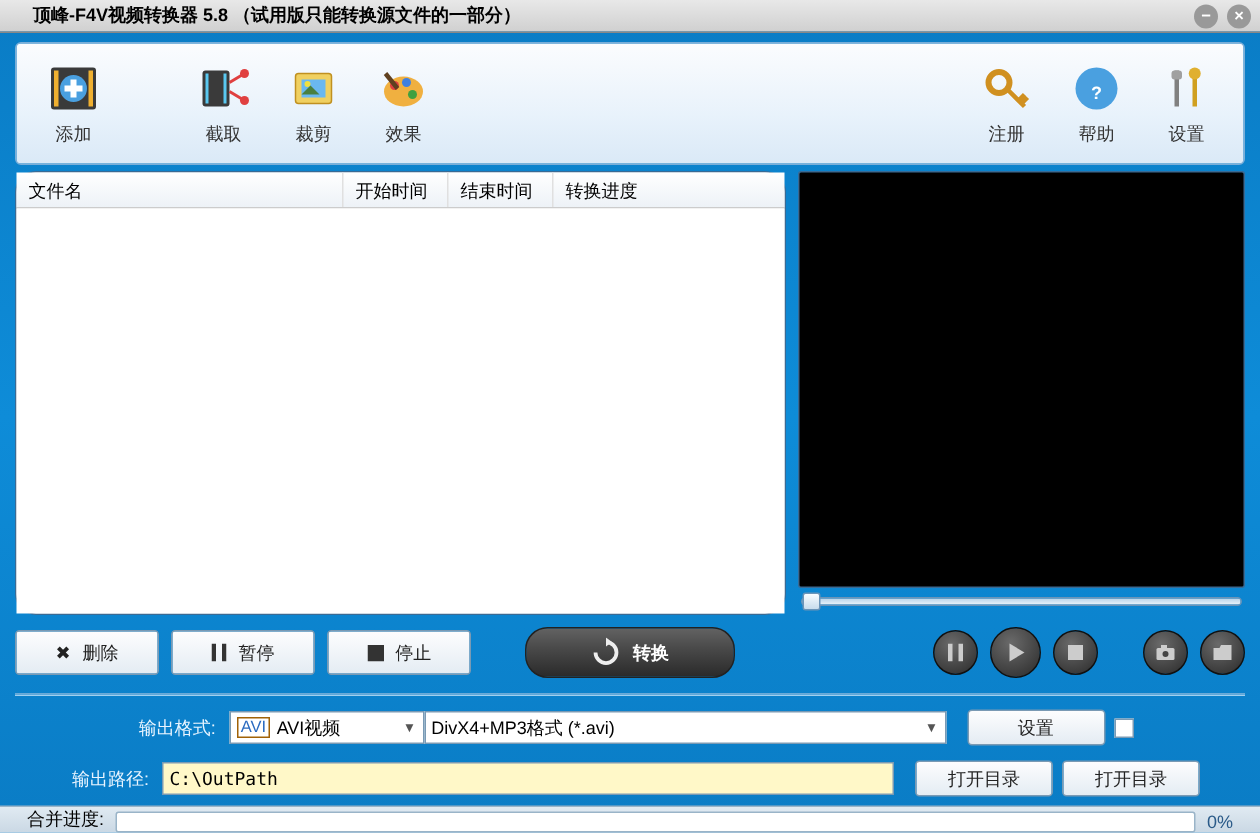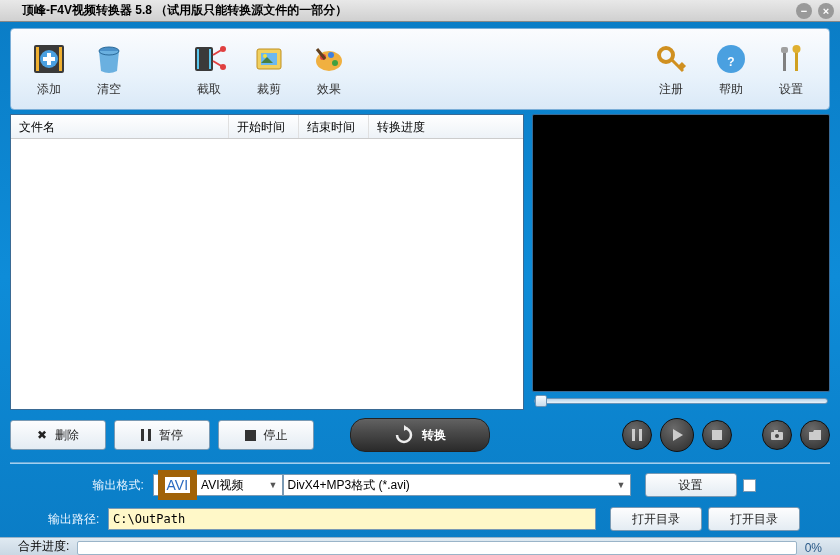--- a/index.html
+++ b/index.html
@@ -11,21 +11,21 @@
 .tbbtn { width: 16px; height: 16px; border-radius: 50%; background: #999; color: #fff; display: flex; align-items: center; justify-content: center; cursor: pointer; font-size: 11px; font-weight: bold; }
 
 .toolbar { height: 82px; margin: 6px 10px 4px 10px; background: linear-gradient(to bottom, #fbfcfe 0%, #e8f2fb 60%, #dae9f7 100%); border: 1px solid #7aaed8; border-radius: 4px; display: flex; align-items: center; padding: 4px 8px; }
 .tbtn { width: 60px; height: 72px; display: flex; flex-direction: column; align-items: center; justify-content: center; gap: 4px; border: 1px solid transparent; border-radius: 3px; cursor: pointer; }
 .tbtn.highlight { border: 1px solid #d0a040; background: linear-gradient(to bottom, #fff8e8, #ffe8b0); }
 .tbtn-icon { width: 36px; height: 36px; display: flex; align-items: center; justify-content: center; }
 .tbtn-label { color: #333; }
 .tspacer { flex: 1; }
 
 .midrow { display: flex; margin: 0 10px; gap: 8px; height: 296px; }
-.filelist-wrap { flex: 1; background: #fff; border: 1px solid #3a6a94; border-radius: 0; display: flex; flex-direction: column; }
+.filelist-wrap { flex: 1; background: #fff; border: 1px solid #3a6a94; border-radius: 14px; display: flex; flex-direction: column; }
 .flhead { display: flex; height: 24px; background: linear-gradient(to bottom, #fff, #edf2f7); border-bottom: 1px solid #ccc; }
 .flhcell { padding: 4px 8px; border-right: 1px solid #e0e0e0; }
 .flbody { flex: 1; background: #fff; }
 
 .preview-wrap { width: 298px; display: flex; flex-direction: column; }
 .preview { flex: 1; background: #000; border: 1px solid #3a6a94; border-radius: 2px; }
 .slider-row { height: 18px; display: flex; align-items: center; padding: 0 2px; }
 .slider-track { flex: 1; height: 6px; background: linear-gradient(to bottom, #b8d4ea, #e8f2fa); border: 1px solid #6a94b8; border-radius: 3px; position: relative; }
 .slider-thumb { position: absolute; left: 0; top: -4px; width: 12px; height: 12px; background: linear-gradient(to bottom, #f8fcff, #c8dceC); border: 1px solid #6a94b8; border-radius: 2px; }
 
@@ -70,30 +70,20 @@
           <rect x="3" y="4" width="30" height="28" fill="#3a3a3a" rx="2"></rect>
           <rect x="5" y="6" width="3" height="24" fill="#f0b030"></rect>
           <rect x="28" y="6" width="3" height="24" fill="#f0b030"></rect>
           <circle cx="18" cy="18" r="9" fill="#4aa0e0"></circle>
           <rect x="16" y="12" width="4" height="12" fill="#fff"></rect>
           <rect x="12" y="16" width="12" height="4" fill="#fff"></rect>
         </svg>
     </span>
     <span class="tbtn-label">添加</span>
   </div>
-  <div class="tbtn">
-    <span class="tbtn-icon">
-      <svg width="36" height="36">
-          <ellipse cx="18" cy="10" rx="10" ry="4" fill="#4a90c8"></ellipse>
-          <path d="M8 10 L10 30 Q18 34 26 30 L28 10 Z" fill="#6ab0e0"></path>
-          <ellipse cx="18" cy="10" rx="10" ry="4" fill="none" stroke="#2a6a9a" stroke-width="1"></ellipse>
-        </svg>
-    </span>
-    <span class="tbtn-label">清空</span>
-  </div>
   <div style="width:40px"></div>
   <div class="tbtn">
     <span class="tbtn-icon">
       <svg width="36" height="36">
           <rect x="4" y="6" width="18" height="24" fill="#3a3a3a" rx="2"></rect>
           <rect x="6" y="8" width="2" height="20" fill="#5ac8f0"></rect>
           <rect x="18" y="8" width="2" height="20" fill="#5ac8f0"></rect>
           <path d="M22 14 L32 8 M22 20 L32 26" stroke="#e04040" stroke-width="2"></path>
           <circle cx="32" cy="8" r="3" fill="#e04040"></circle>
           <circle cx="32" cy="26" r="3" fill="#e04040"></circle>
@@ -240,21 +230,21 @@
         <path d="M1 3 L5 3 L6 1 L13 1 L13 11 L1 11 Z" fill="#ccc"></path>
       </svg>
     </div>
 </div>
 
 <div class="divline"></div>
 
 <div class="optrow">
   <span class="lbl">输出格式:</span>
   <div class="combo" style="width:130px">
-    <span style="color:#2a6ac0;border:7px solid #a16207;padding:0 2px;font-size:14px;margin-right:4px">AVI</span>
+    <span style="color:#2a6ac0;border:1px solid #a16207;padding:0 2px;font-size:11px;margin-right:4px">AVI</span>
     <span>AVI视频</span>
     <span class="arrow">▼</span>
   </div>
   <div class="combo" style="width:348px">
     <span>DivX4+MP3格式 (*.avi)</span>
     <span class="arrow">▼</span>
   </div>
   <div style="width:14px"></div>
   <div class="btn small" style="width:92px">
       <span>设置</span>

